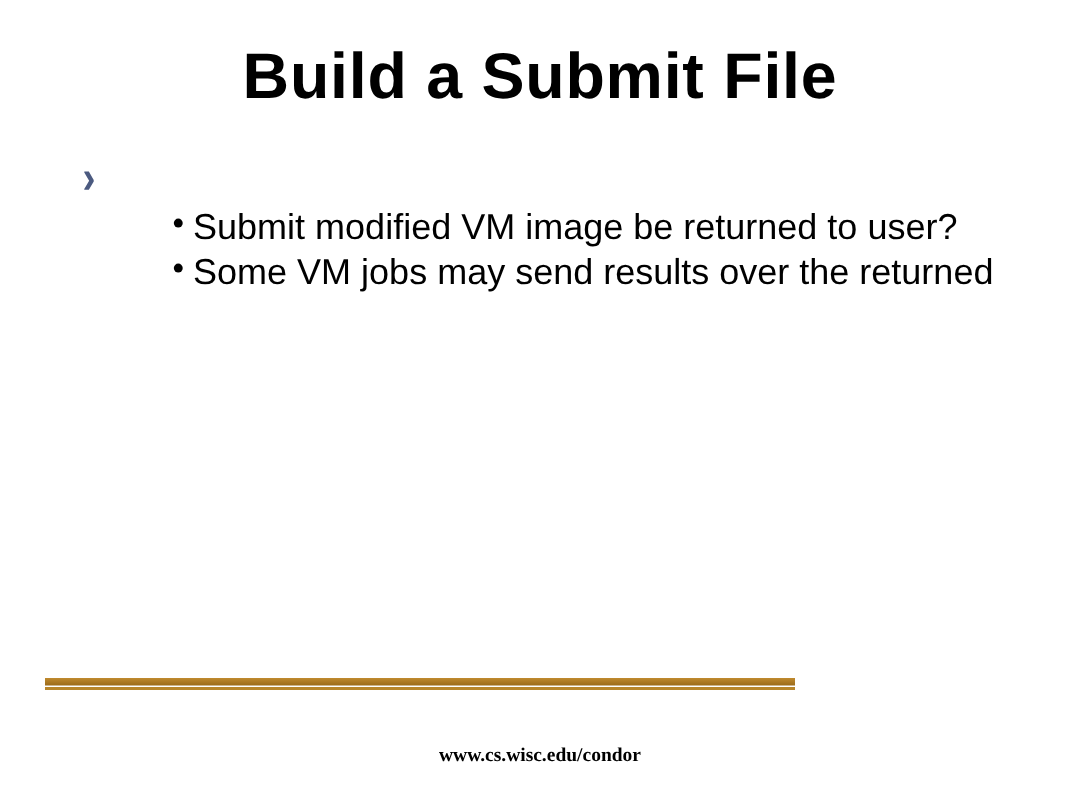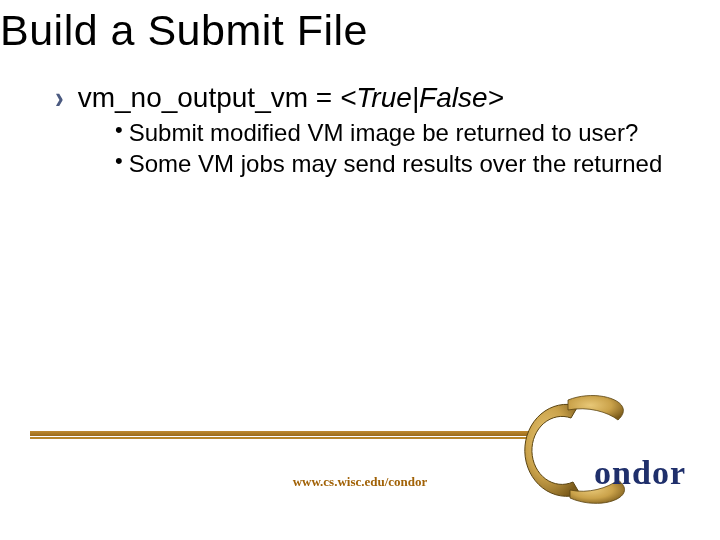--- a/index.html
+++ b/index.html
@@ -12,23 +12,24 @@
     color: #000;
     overflow: hidden;
   }
   .slide {
     position: relative;
     width: 720px;
     height: 540px;
     box-sizing: border-box;
   }
   .title {
-    font-weight: normal;
+    text-align: center;
+    font-weight: bold;
     font-size: 43px;
-    margin-top: 6px;
+    margin-top: 27px;
     letter-spacing: 0.5px;
   }
   .body {
     margin: 25px 40px 0 55px;
   }
   .top-item {
     display: flex;
     align-items: flex-start;
     font-family: Arial, Helvetica, sans-serif;
     font-size: 28px;
@@ -89,21 +90,21 @@
   }
   .url {
     position: absolute;
     left: 0;
     right: 0;
     bottom: 56px;
     text-align: center;
     font-family: Georgia, "Times New Roman", serif;
     font-weight: bold;
     font-size: 13px;
-    color: #a16207;
+    color: #000000;
   }
 
   
   .logo {
     position: absolute;
     right: 32px;
     bottom: 42px;
     width: 170px;
     height: 110px;
   }
@@ -126,57 +127,34 @@
 </head>
 <body>
 
 <div class="slide">
 
   <div class="title">Build a Submit File</div>
 
   <div class="body">
     <div class="top-item">
       <span class="chev">›</span>
-      <span>
-        <span class="param">vm_no_output_vm = </span><span class="val">&lt;True|False&gt;</span>
-      </span>
     </div>
     <div class="sub-list">
       <div class="sub-item">
         <span class="dot">•</span>
         <span>Submit modified VM image be returned to user?</span>
       </div>
       <div class="sub-item">
         <span class="dot">•</span>
         <span>Some VM jobs may send results over the returned</span>
       </div>
     </div>
   </div>
 
   <div class="footer-rule">
     <div class="bar1"></div>
     <div class="bar2"></div>
   </div>
 
   <div class="url">www.cs.wisc.edu/condor</div>
 
-  <div class="logo">
-    <svg width="170" height="110" viewBox="0 0 170 110">
-      <defs>
-        <radialGradient id="g1" cx="40%" cy="40%" r="70%">
-          <stop offset="0%" stop-color="#e8c878"></stop>
-          <stop offset="55%" stop-color="#caa24a"></stop>
-          <stop offset="100%" stop-color="#7a5a1a"></stop>
-        </radialGradient>
-      </defs>
-
-      <path d="M 60 12
-               A 42 46 0 1 0 62 100
-               L 55 88
-               A 30 34 0 1 1 53 24 Z" fill="url(#g1)" stroke="#5a4412" stroke-width="1"></path>
-
-      <path d="M 50 6 C 80 -6 120 8 100 26 C 90 18 70 12 50 16 Z" fill="url(#g1)" stroke="#5a4412" stroke-width="0.8"></path>
-      <path d="M 52 104 C 84 118 122 102 100 86 C 90 94 70 100 52 96 Z" fill="url(#g1)" stroke="#5a4412" stroke-width="0.8"></path>
-    </svg>
-    <div class="ondor">ondor</div>
-  </div>
 
 </div>
 
 </body></html>

